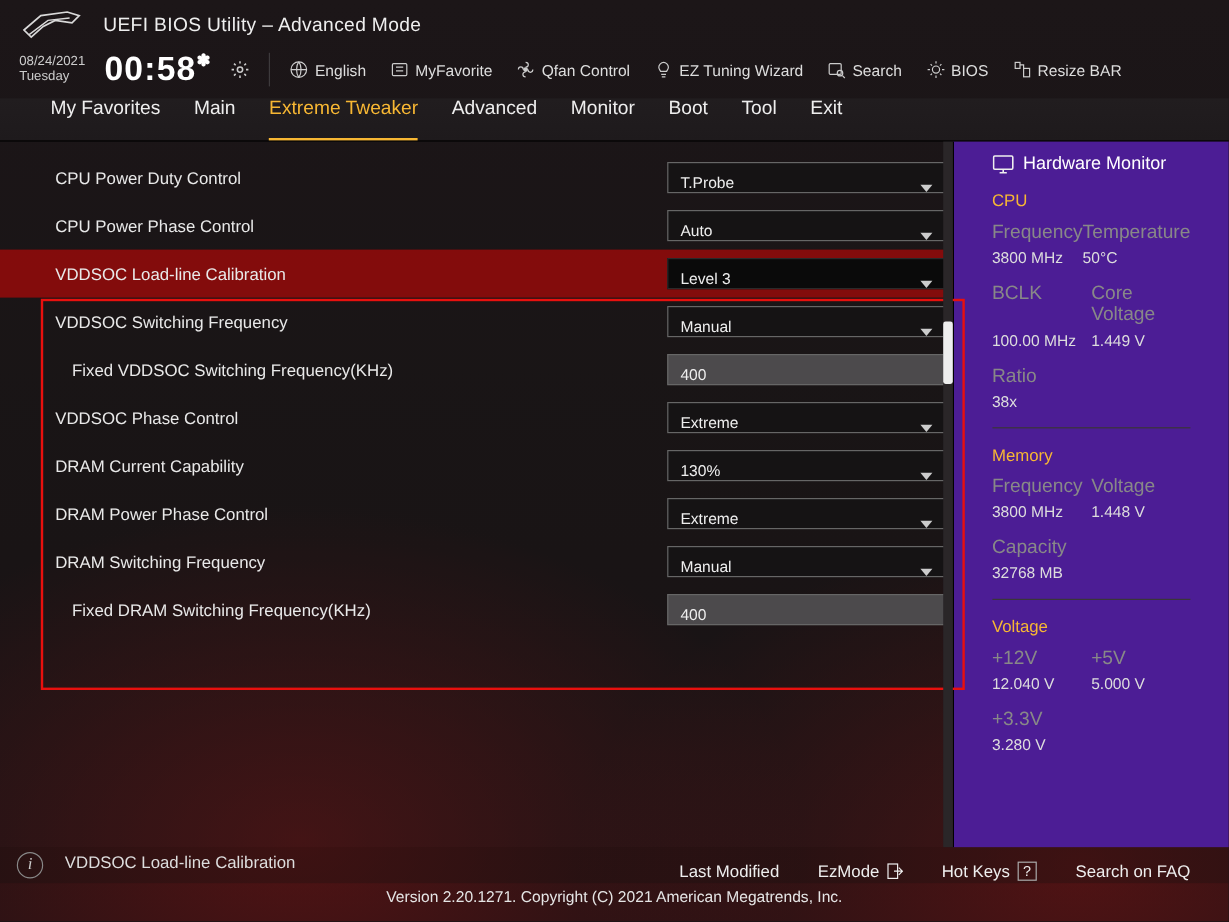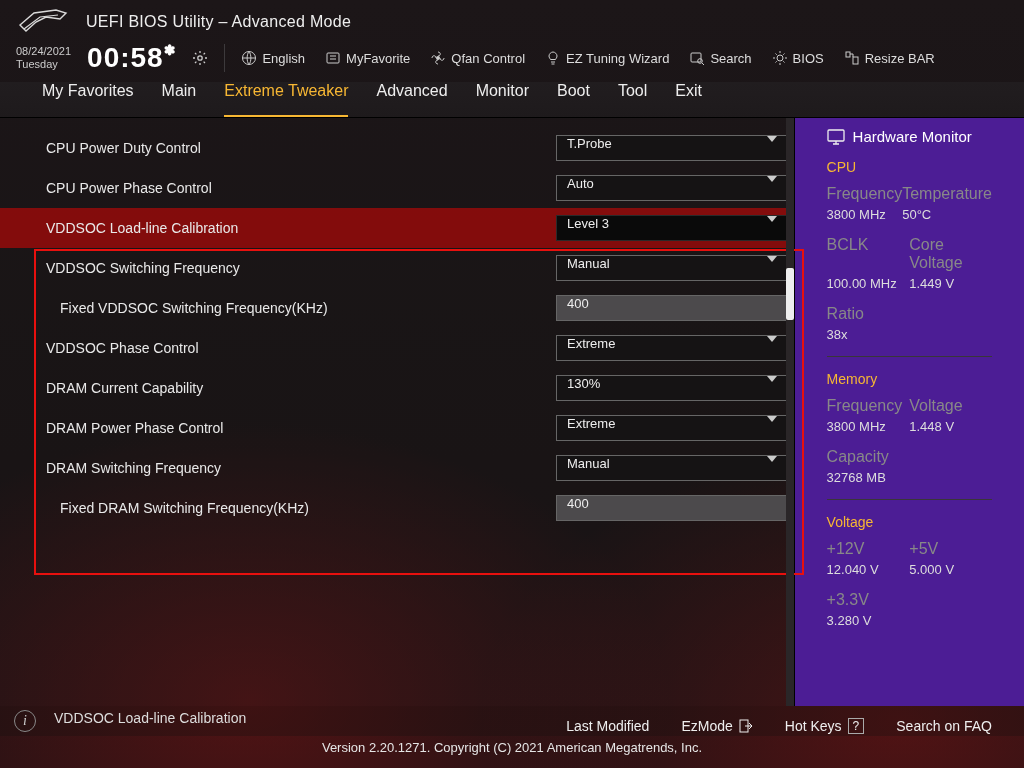--- a/index.html
+++ b/index.html
@@ -25,21 +25,21 @@
 .tabs{position:relative;z-index:2;display:flex;gap:28px;padding:0 0 0 42px;height:36px;background:linear-gradient(#211d1f,#1e1a1c);border-bottom:1px solid #000}
 .tab{color:#eee;font-size:16px;padding-bottom:6px;cursor:pointer}
 .tab.active{color:#f7b733;border-bottom:2px solid #f7b733}
 .main{position:relative;z-index:2;display:flex;height:calc(768px - 38px - 46px - 36px - 60px)}
 .panel{width:834px;position:relative;padding:0;background:rgba(26,22,24,.25)}
 .rows{position:absolute;inset:0;overflow:hidden;padding-top:4px}
 .row{display:flex;align-items:center;height:40px;padding-left:46px;position:relative}
 .row.hl{background:rgba(150,10,10,.85)}
 .row .lbl{flex:0 0 510px;color:#e9e9e9;font-size:14px}
 .row.indent .lbl{padding-left:14px}
-.ctrl{width:232px;height:26px;border:1px solid #666;background:#151314;color:#eee;font-size:13px;display:flex;align-items:flex-start;justify-content:space-between;padding:0 10px;position:relative}
+.ctrl{width:232px;height:26px;border:1px solid #666;background:#151314;color:#eee;font-size:13px;display:flex;align-items:flex-end;justify-content:space-between;padding:0 10px;position:relative}
 .ctrl.sel::after{content:"";width:0;height:0;border-left:5px solid transparent;border-right:5px solid transparent;border-top:6px solid #ccc}
 .ctrl.txt{background:#4c4a4c}
 .ctrl.hl{background:#0a0a0a;border-color:#2a2a2a}
 .redbox{position:absolute;left:34px;top:131px;width:770px;height:326px;border:2px solid #e8100e;pointer-events:none}
 .scroll{position:absolute;right:0;top:0;width:8px;height:100%;background:#2a2628}
 .scroll .th{position:absolute;top:150px;width:8px;height:52px;background:#eee;border-radius:2px}
 .side{flex:1;background:#4c1d95;border-left:1px solid #000;padding:10px 32px;font-size:13px;color:#bbb}
 .side h3{color:#fff;font-size:15px;font-weight:500;display:flex;gap:8px;align-items:center;margin-bottom:14px}
 .side .sec{color:#f7b733;font-size:14px;margin:8px 0 10px 0}
 .side .grid{display:grid;grid-template-columns:1fr 1fr;row-gap:4px;margin-bottom:14px}

